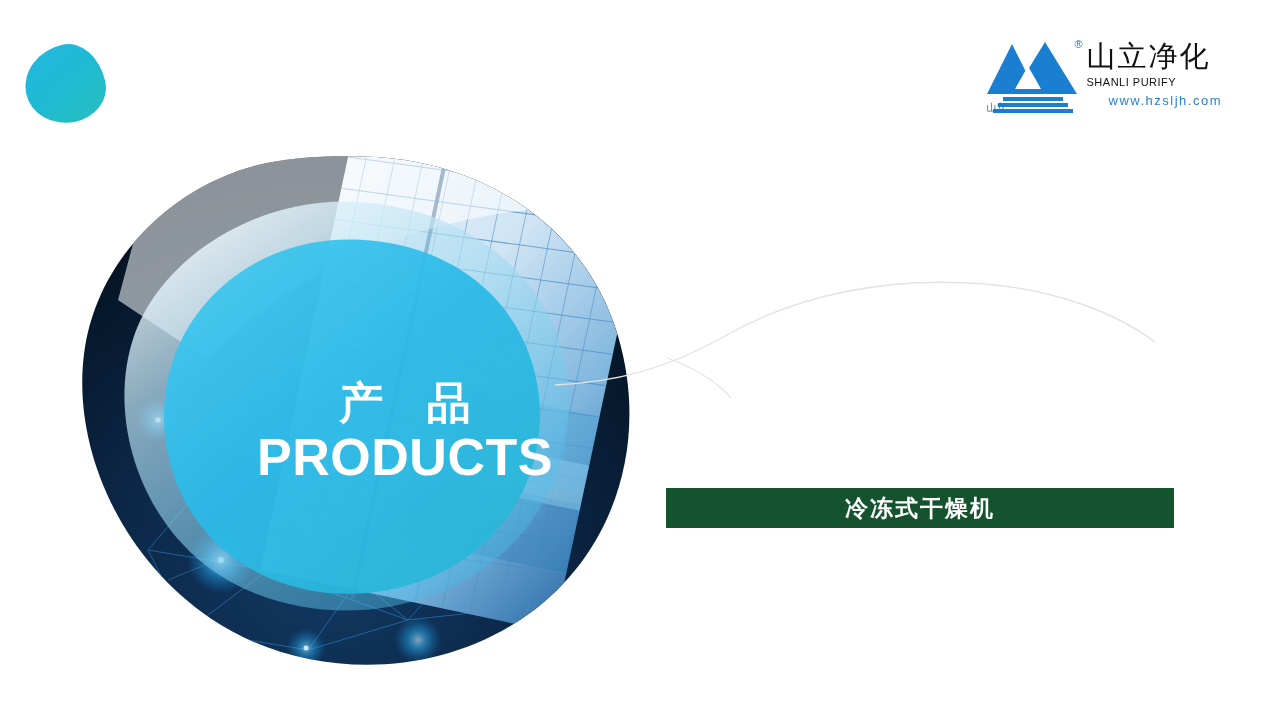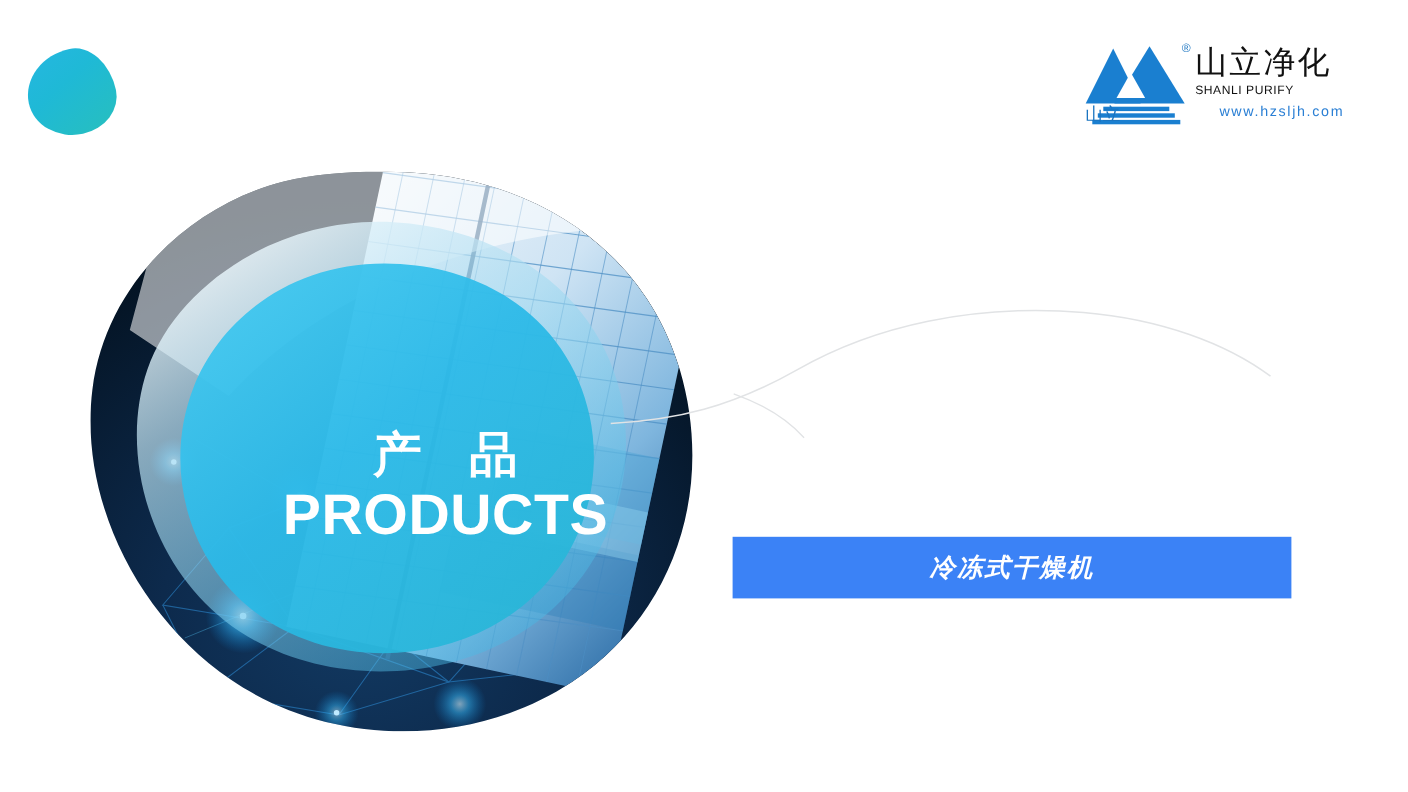--- a/index.html
+++ b/index.html
@@ -36,21 +36,21 @@
   
   .logo{position:absolute;right:58px;top:36px;height:80px;display:flex;align-items:flex-start;}
   .logo-mark{position:relative;width:96px;height:80px;}
   .logo-mark svg{display:block;}
   .logo-reg{
     position:absolute;right:-2px;top:2px;
     font-size:11px;color:#1a74c0;font-family:"Liberation Sans",sans-serif;
   }
   .logo-sub-cn{
     position:absolute;left:2px;bottom:1px;
-    font-size:16px;color:#1a74c0;letter-spacing:0px;
+    font-size:10px;color:#1a74c0;letter-spacing:0px;
     font-family:Liberation Mono, monospace;
   }
   .logo-text{margin-left:6px;padding-top:4px;}
   .logo-cn{
     font-family:"DejaVu Sans","Liberation Sans",sans-serif;
     font-size:29px;font-weight:400;color:#111;letter-spacing:2px;line-height:32px;
   }
   .logo-en{
     font-family:"Liberation Sans",sans-serif;
     font-size:11px;font-weight:400;color:#111;letter-spacing:0.5px;line-height:20px;
@@ -60,21 +60,21 @@
     font-size:13px;color:#2a7fd4;letter-spacing:1.5px;line-height:17px;margin-left:22px;
   }
 
   
   .art{position:absolute;left:58px;top:150px;width:600px;height:530px;}
   .art svg{display:block;}
 
   
   .products-label{
     position:absolute;left:255px;top:378px;width:300px;
-    text-align:center;pointer-events:none;margin-top:11px;
+    text-align:center;pointer-events:none;
   }
   .products-cn{
     font-family:"DejaVu Sans","Liberation Sans",sans-serif;
     font-size:44px;font-weight:700;color:#ffffff;letter-spacing:14px;
     line-height:50px;text-indent:14px;
   }
   .products-en{
     font-family:"Liberation Sans",sans-serif;
     font-size:52px;font-weight:700;color:#ffffff;letter-spacing:0.5px;
     line-height:58px;
@@ -86,22 +86,22 @@
   
   .desc{
     position:absolute;left:669px;top:312px;width:530px;
     font-family:"DejaVu Sans","Liberation Sans",sans-serif;
     font-size:19px;line-height:42px;color:#4b4b4b;
     letter-spacing:0.5px;text-align:justify;
   }
 
   
   .banner{
-    position:absolute;left:666px;top:488px;width:508px;height:56px;
-    background:#3b82f6;display:flex;align-items:center;justify-content:center;font-style:italic;
+    position:absolute;left:666px;top:488px;width:508px;height:40px;
+    background:#14532d;display:flex;align-items:center;justify-content:center;
   }
   .banner-text{
     font-family:"DejaVu Sans","Liberation Sans",sans-serif;
     font-size:23px;font-weight:700;color:#ffffff;letter-spacing:2px;
   }
 </style>
 </head>
 <body>
 
 <div class="slide">

